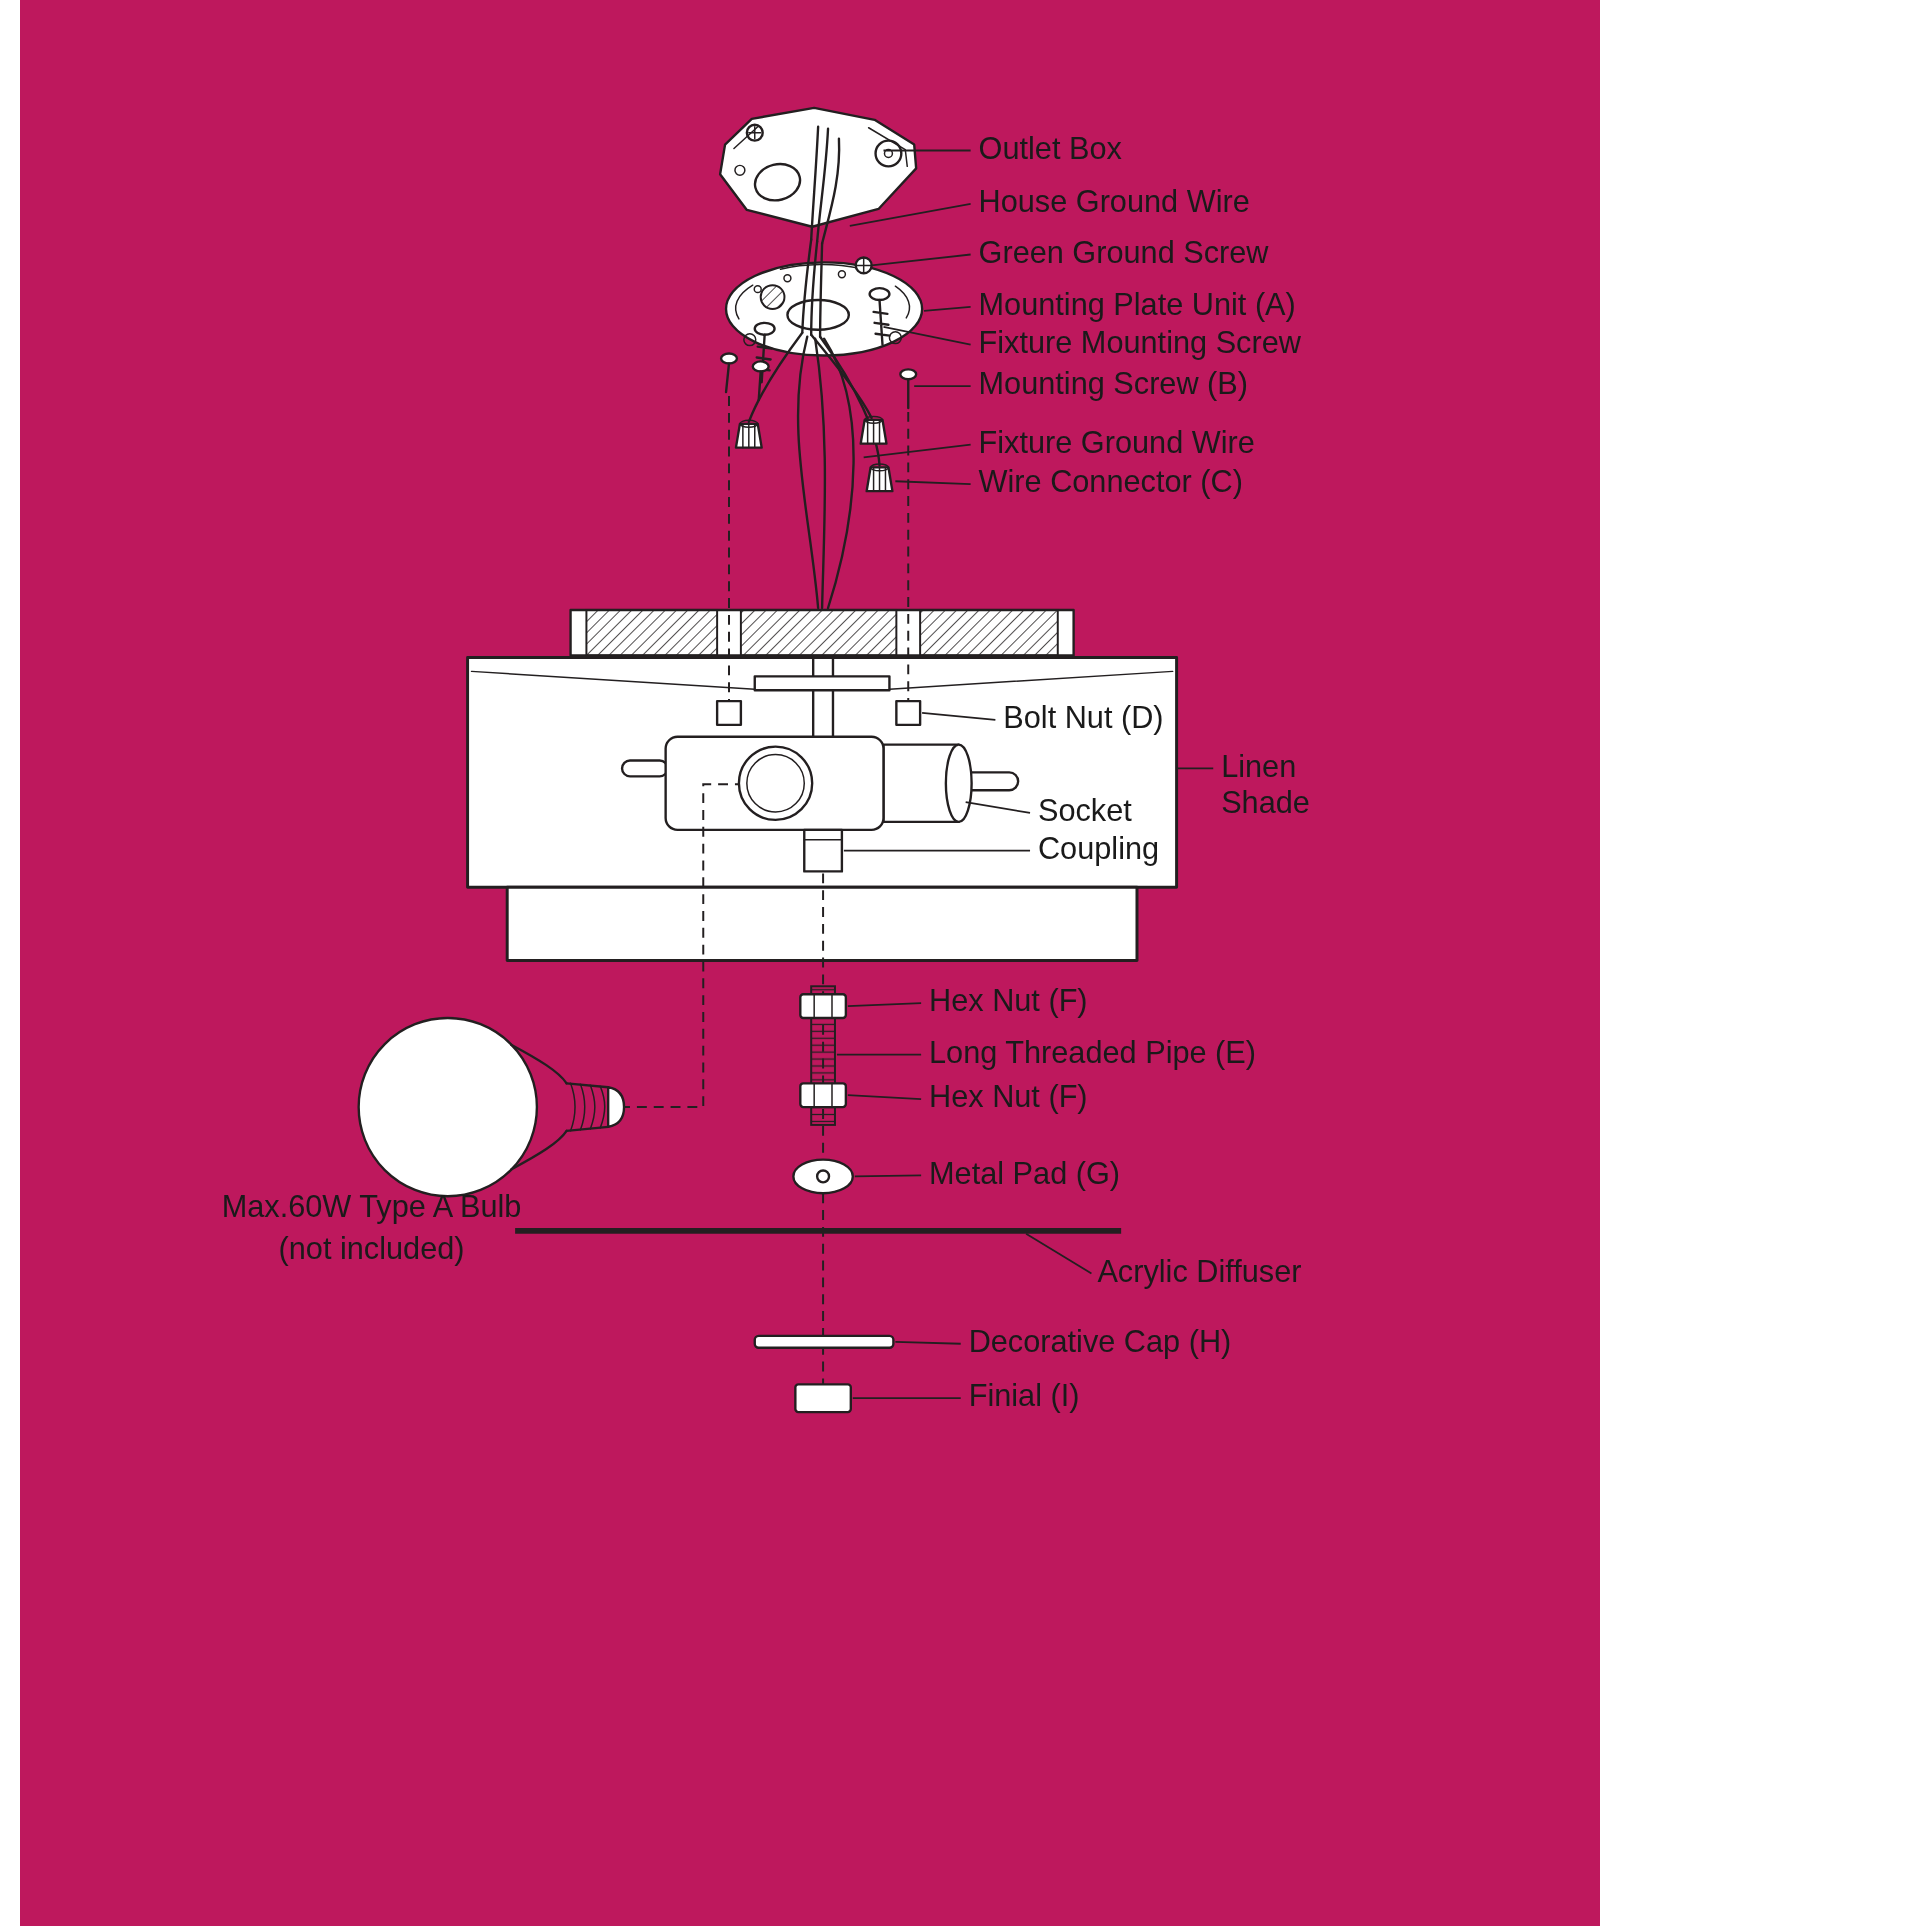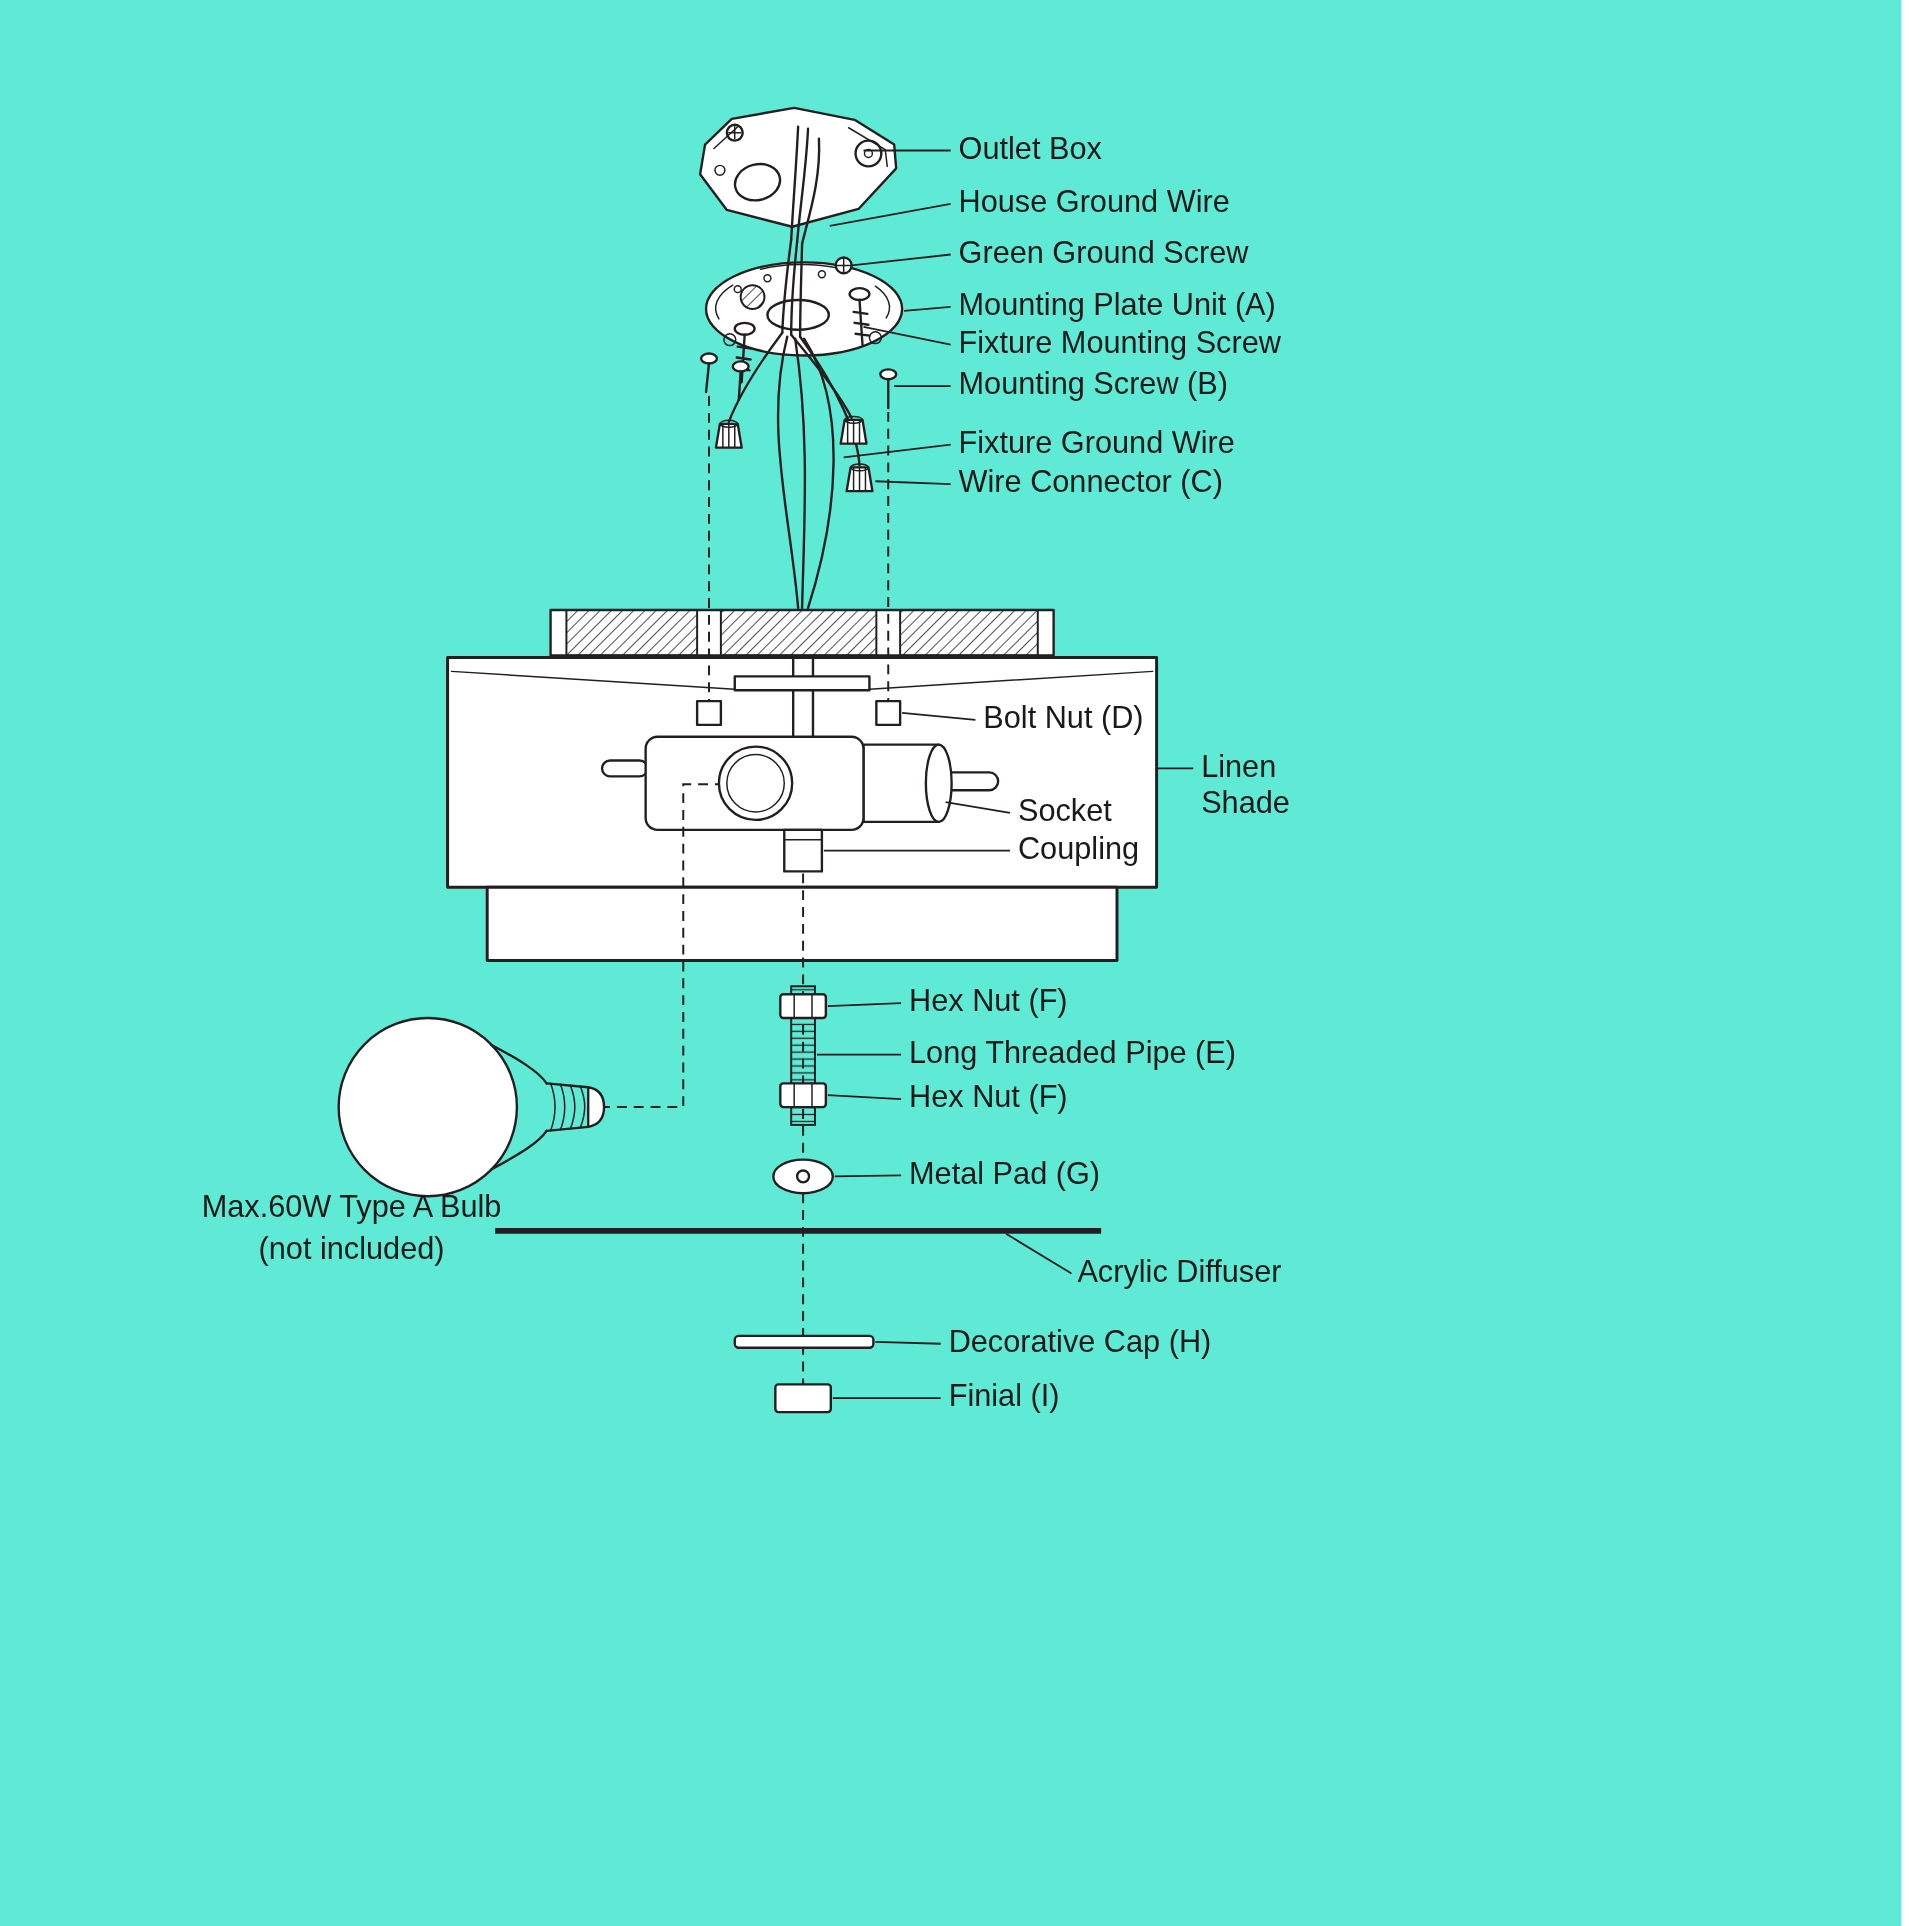--- a/index.html
+++ b/index.html
@@ -1,21 +1,22 @@
 <!DOCTYPE html>
 <html><head>
 <meta charset="utf-8">
 <style>
   html, body { margin: 0; padding: 0; background: #ffffff; }
   .canvas {
     position: relative;
-    width: 1901px;
+    width: 1580px;
     height: 1927px;
-    background: #5eead4;
+    background: #be185d;
     overflow: hidden;
+    margin-left: 20px;
   }
   .canvas svg { position: absolute; inset: 0; display: block; }
 
   
   .ln   { stroke: #231f20; fill: none; stroke-width: 2.4; stroke-linecap: round; stroke-linejoin: round; }
   .fw   { fill: #ffffff; stroke: #231f20; stroke-width: 2.4; stroke-linejoin: round; }
   .thin  { stroke-width: 1.5; }
   .thick { stroke-width: 3; }
   .dash  { stroke: #231f20; fill: none; stroke-width: 2; stroke-dasharray: 10 7; }
   .leader{ stroke: #231f20; fill: none; stroke-width: 1.8; }

